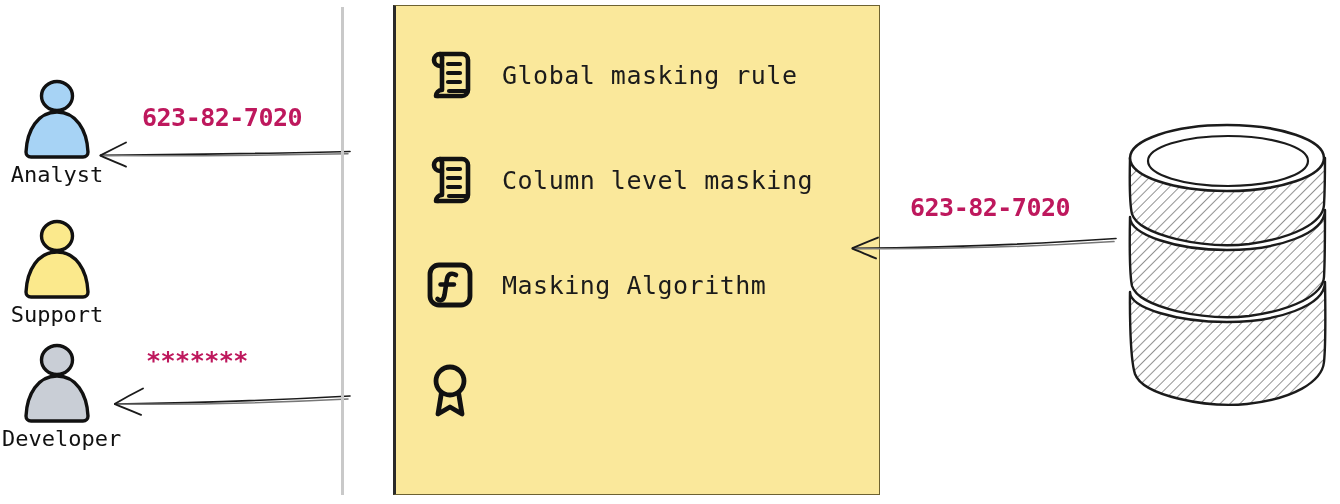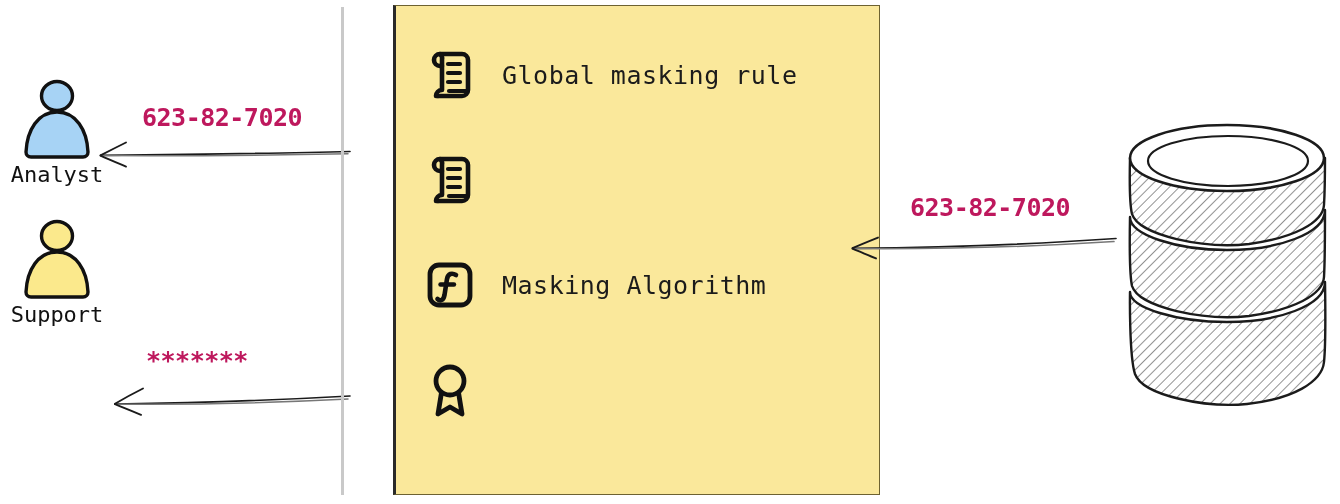--- a/index.html
+++ b/index.html
@@ -143,20 +143,27 @@
   </div>
 
   <div class="actor" id="actor-support">
     <svg class="actor-figure" viewBox="0 0 78 88">
       <ellipse cx="39" cy="18" rx="15.5" ry="14.5" fill="#FBE98C" stroke="#111" stroke-width="3.4" stroke-linejoin="round"></ellipse>
       <path d="M39 34 C 20 34 9 52 8 74 C 8 77 10 79 13 79 L 65 79 C 68 79 70 77 70 74 C 69 52 58 34 39 34 Z" fill="#FBE98C" stroke="#111" stroke-width="3.4" stroke-linejoin="round"></path>
     </svg>
     <div class="actor-label">Support</div>
   </div>
 
+  <div class="actor" id="actor-developer">
+    <svg class="actor-figure" viewBox="0 0 78 88">
+      <ellipse cx="39" cy="18" rx="15.5" ry="14.5" fill="#C9CED6" stroke="#111" stroke-width="3.4" stroke-linejoin="round"></ellipse>
+      <path d="M39 34 C 20 34 9 52 8 74 C 8 77 10 79 13 79 L 65 79 C 68 79 70 77 70 74 C 69 52 58 34 39 34 Z" fill="#C9CED6" stroke="#111" stroke-width="3.4" stroke-linejoin="round"></path>
+    </svg>
+    <div class="actor-label">Developer</div>
+  </div>
 
   <div class="arrow-row" style="left:96px; top:98px; width:256px;">
     <div class="arrow-label" style="left:46px; top:5px;">623-82-7020</div>
     <svg class="arrow-svg" width="256" height="34" viewBox="0 0 256 34">
       <path d="M254 17.5 C 180 19.5, 80 20.6, 5 21.4" fill="none" stroke="#1b1b1b" stroke-width="1.7" stroke-linecap="round"></path>
       <path d="M252 19.8 C 178 21.2, 78 22.0, 5 21.6" fill="none" stroke="#777" stroke-width="1.5" stroke-linecap="round"></path>
       <path d="M4.5 21.3 C 12 17.5, 22 12.5, 30 8.5" fill="none" stroke="#1b1b1b" stroke-width="1.9" stroke-linecap="round"></path>
       <path d="M4.5 21.6 C 12 25.0, 22 29.2, 30 32.6" fill="none" stroke="#1b1b1b" stroke-width="1.9" stroke-linecap="round"></path>
     </svg>
   </div>
@@ -197,20 +204,21 @@
           <svg width="46" height="50" viewBox="0 0 46 50">
             <path d="M13 4 H35 a6 6 0 0 1 6 6 V40 a6 6 0 0 1 -6 6 H11" fill="none" stroke="#111" stroke-width="4.6" stroke-linecap="round" stroke-linejoin="round"></path>
             <path d="M13 4 a6 6 0 0 0 -6 6 a6 6 0 0 0 6 6 h2 V10 a6 6 0 0 0 -2 -6 Z" fill="none" stroke="#111" stroke-width="4.6" stroke-linecap="round" stroke-linejoin="round"></path>
             <path d="M15 16 V40 a6 6 0 0 0 -6 6 h2" fill="none" stroke="#111" stroke-width="4.6" stroke-linecap="round" stroke-linejoin="round"></path>
             <line x1="21" y1="14" x2="33" y2="14" stroke="#111" stroke-width="4.2" stroke-linecap="round"></line>
             <line x1="21" y1="23" x2="33" y2="23" stroke="#111" stroke-width="4.2" stroke-linecap="round"></line>
             <line x1="21" y1="32" x2="33" y2="32" stroke="#111" stroke-width="4.2" stroke-linecap="round"></line>
             <line x1="22" y1="41" x2="39" y2="41" stroke="#111" stroke-width="4.2" stroke-linecap="round"></line>
           </svg>
         </span>
+        <span class="card-item-label">Column level masking</span>
       </div>
 
       <div class="card-item">
         <span class="card-item-icon">
           <svg width="48" height="48" viewBox="0 0 48 48">
             <rect x="4" y="4" width="40" height="40" rx="9" ry="9" fill="none" stroke="#111" stroke-width="4.8"></rect>
             <path d="M30 14 C 26 11.5, 22 12.5, 21 18 L 18.5 34 C 17.5 39.5, 14 40.5, 11.5 38" fill="none" stroke="#111" stroke-width="4.6" stroke-linecap="round"></path>
             <line x1="14.5" y1="23.5" x2="28" y2="23.5" stroke="#111" stroke-width="4.4" stroke-linecap="round"></line>
           </svg>
         </span>

